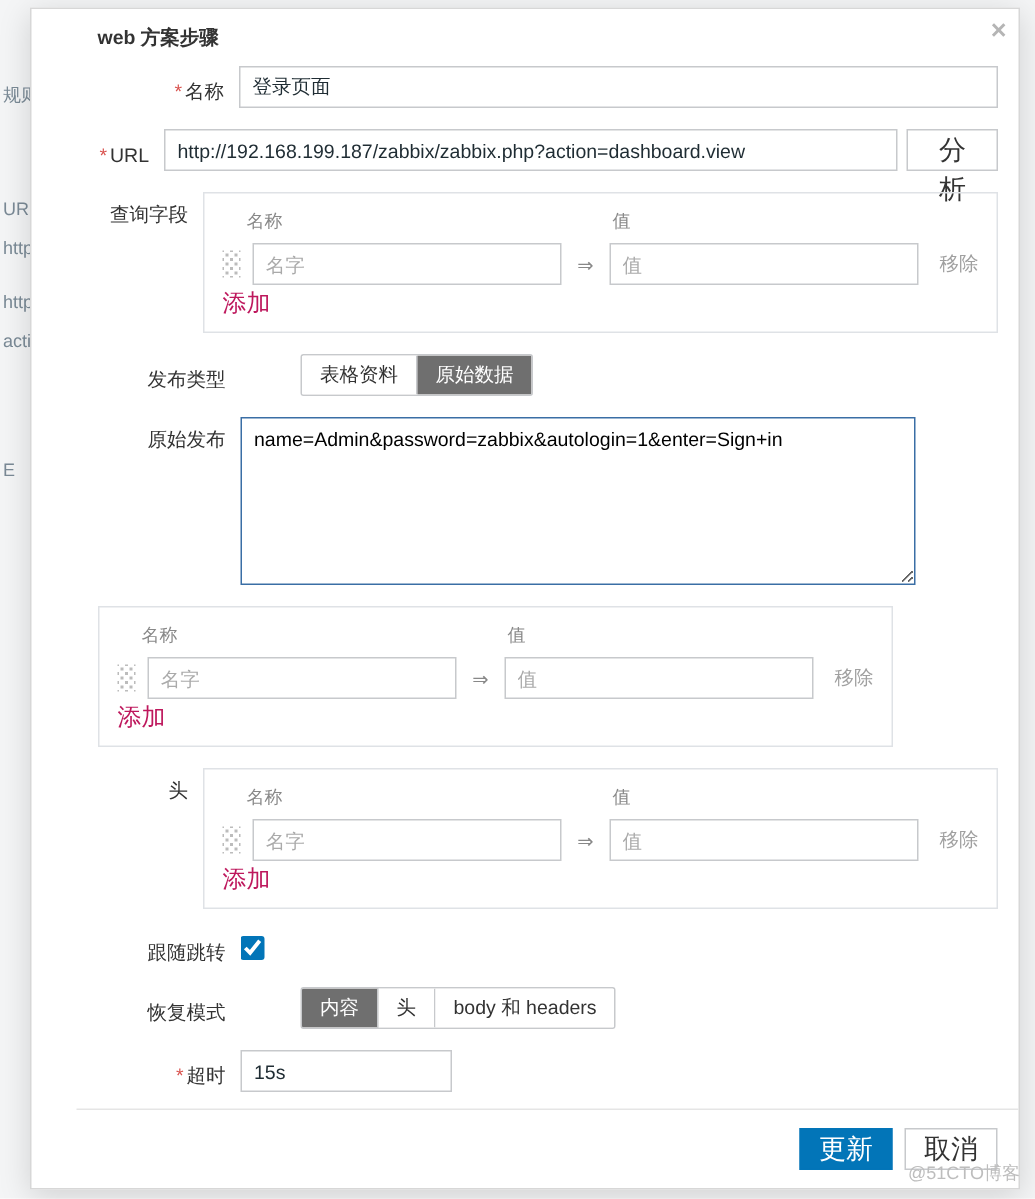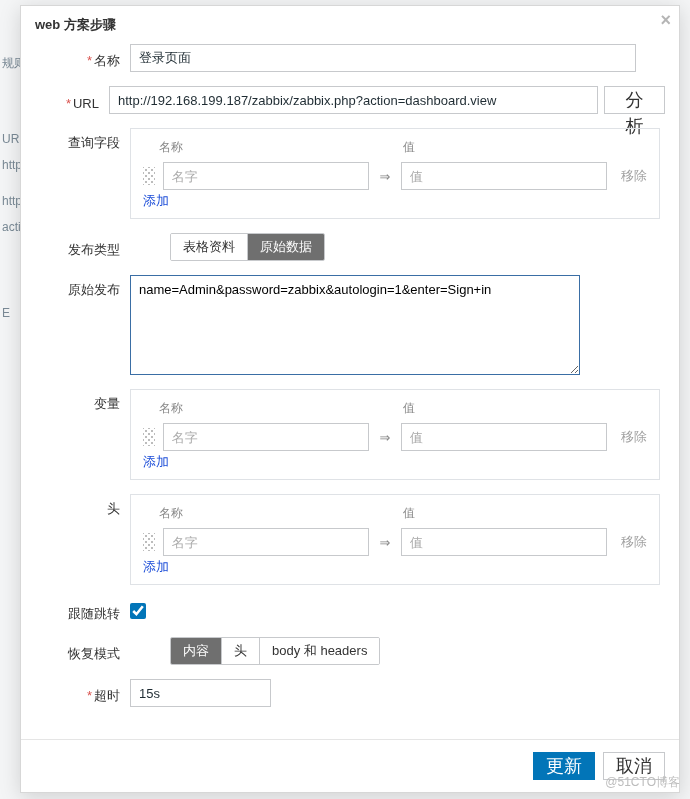--- a/index.html
+++ b/index.html
@@ -27,20 +27,21 @@
   .modal {
     position: absolute;
     left: 20px; top: 5px;
     width: 660px;
     height: 788px;
     background: #fff;
     border: 1px solid #d7d7d7;
     box-shadow: 0 4px 20px rgba(0,0,0,0.15);
     display: flex;
     flex-direction: column;
+    padding-left: 30px;
   }
   .modal-header {
     padding: 10px 14px;
     font-weight: bold;
     color: #333;
     position: relative;
   }
   .close-x {
     position: absolute;
     right: 8px; top: 4px;
@@ -82,21 +83,21 @@
     color: #1f2c33;
   }
   input[type=text]::placeholder { color: #aaa; }
   textarea {
     border: 1px solid #3a6ea5;
     padding: 6px 8px;
     font-size: 13px;
     font-family: inherit;
     resize: both;
     width: 450px;
-    height: 100px;
+    height: 112px;
   }
   .input-full { width: 506px; }
   .btn {
     display: inline-block;
     height: 28px;
     line-height: 26px;
     padding: 0 12px;
     border: 1px solid #c7c9cc;
     background: #fff;
     color: #333;
@@ -163,23 +164,23 @@
     cursor: grab;
   }
   .kv-row input { width: 210px; }
   .kv-row .arrow { width: 16px; text-align: center; color: #888; }
   .kv-row .remove-link {
     color: #a0a0a0;
     margin-left: 6px;
     white-space: nowrap;
   }
   .add-link {
-    color: #1d4ed8;
+    color: #be185d;
     cursor: pointer;
-    font-size: 13px;
+    font-size: 16px;
     margin-top: 2px;
     display: inline-block;
   }
 
   input[type=checkbox] {
     width: 16px; height: 16px;
     accent-color: #0275b8;
   }
 
   .modal-footer {
@@ -265,21 +266,20 @@
     </div>
 
     <div class="form-row">
       <div class="label-col">原始发布</div>
       <div class="field-col">
         <textarea style="">name=Admin&amp;password=zabbix&amp;autologin=1&amp;enter=Sign+in</textarea>
       </div>
     </div>
 
     <div class="form-row">
-      <div class="label-col">变量</div>
       <div class="field-col">
         <div class="kv-box">
           <div class="kv-headers">
             <div class="h-name">名称</div>
             <div class="h-arrow"></div>
             <div class="h-val">值</div>
           </div>
           <div class="kv-row">
             <span class="drag-handle"></span>
             <input type="text" placeholder="名字" style="">

